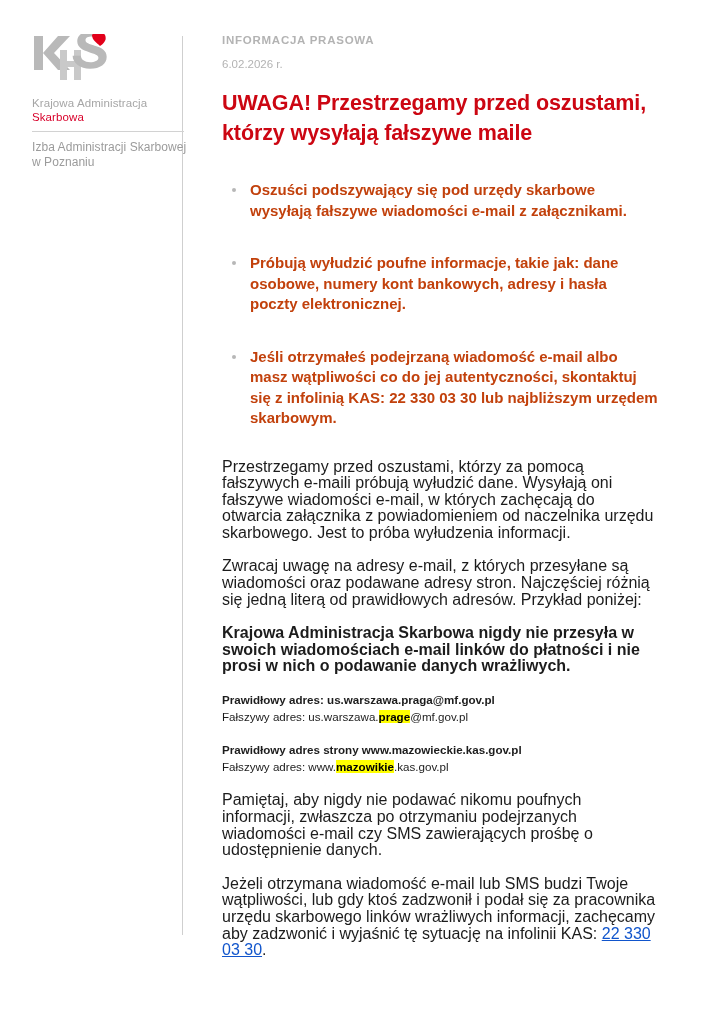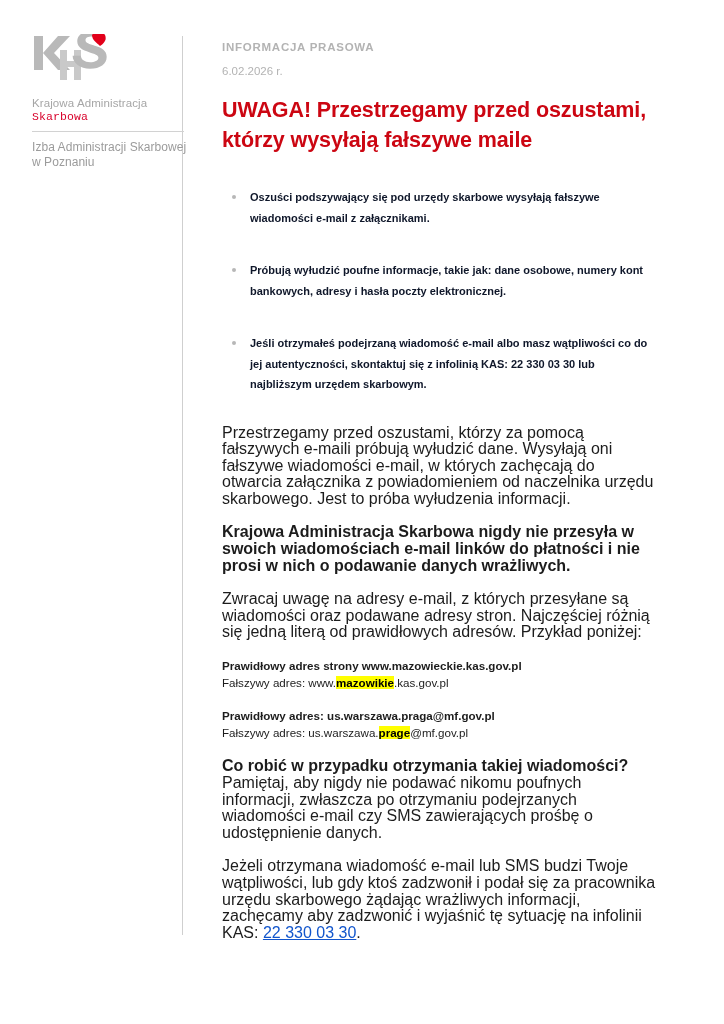--- a/index.html
+++ b/index.html
@@ -56,40 +56,39 @@
     line-height: 14px;
     color: #a6a6a6;
     letter-spacing: 0.1px;
   }
   .org-line-2 {
     font-size: 11.5px;
     line-height: 14px;
     color: #d8002a;
     letter-spacing: 0.1px;
     margin-bottom: 7px;
-    font-family: Liberation Mono, monospace;
   }
   .sidebar-rule {
     width: 152px;
     height: 1px;
     background: #d2d2d2;
     margin: 6px 0 8px 0;
   }
   .office-name {
     font-size: 12px;
     line-height: 15px;
     color: #9b9b9b;
     letter-spacing: 0.05px;
   }
 
   
   .main {
     position: absolute;
     left: 222px;
-    top: 40px;
+    top: 33px;
     width: 436px;
   }
 
   .kicker {
     font-size: 11.5px;
     font-weight: bold;
     letter-spacing: 0.75px;
     color: #b3b3b3;
     line-height: 15px;
   }
@@ -111,24 +110,24 @@
   }
 
   
   ul.lead-list {
     margin: 0 0 30px 0;
     padding: 0 0 0 26px;
     list-style: none;
   }
   ul.lead-list li {
     position: relative;
-    font-size: 11px;
+    font-size: 15px;
     line-height: 20.5px;
     font-weight: bold;
-    color: #0f172a;
+    color: #c2410c;
     margin-bottom: 1px;
     padding-left: 2px;
     margin-top: 32px;
   }
   ul.lead-list li::before {
     content: "";
     position: absolute;
     left: -16px;
     top: 8px;
     width: 4px;
@@ -216,45 +215,45 @@
     <h1 class="headline">UWAGA! Przestrzegamy przed oszustami, którzy wysyłają fałszywe maile</h1>
 
     <ul class="lead-list">
       <li>Oszuści podszywający się pod urzędy skarbowe wysyłają fałszywe wiadomości e-mail z załącznikami.</li>
       <li>Próbują wyłudzić poufne informacje, takie jak: dane osobowe, numery kont bankowych, adresy i hasła poczty elektronicznej.</li>
       <li>Jeśli otrzymałeś podejrzaną wiadomość e-mail albo masz wątpliwości co do jej autentyczności, skontaktuj się z infolinią KAS: 22 330 03 30 lub najbliższym urzędem skarbowym.</li>
     </ul>
 
     <p class="body">Przestrzegamy przed oszustami, którzy za pomocą fałszywych e-maili próbują wyłudzić dane. Wysyłają oni fałszywe wiadomości e-mail, w których zachęcają do otwarcia załącznika z powiadomieniem od naczelnika urzędu skarbowego. Jest to próba wyłudzenia informacji.</p>
 
+    <p class="body">Zwracaj uwagę na adresy e-mail, z których przesyłane są wiadomości oraz podawane adresy stron. Najczęściej różnią się jedną literą od prawidłowych adresów. Przykład poniżej:</p>
+
     <p class="body strong">Krajowa Administracja Skarbowa nigdy nie przesyła w swoich wiadomościach e-mail linków do płatności i nie prosi w nich o podawanie danych wrażliwych.</p>
 
-    <p class="body">Zwracaj uwagę na adresy e-mail, z których przesyłane są wiadomości oraz podawane adresy stron. Najczęściej różnią się jedną literą od prawidłowych adresów. Przykład poniżej:</p>
-
     <div class="addr-block">
       <div>
+        <span class="good">Prawidłowy adres:</span><span class="good">&nbsp;</span><span class="good">us.warszawa.praga@mf.gov.pl</span>
+      </div>
+      <div>
+        <span>Fałszywy adres:</span><span>&nbsp;</span><span>us.warszawa.</span><mark class="hl">prage</mark><span>@mf.gov.pl</span>
+      </div>
+    </div>
+
+    <div class="addr-block">
+      <div>
         <span class="good">Prawidłowy adres strony</span><span class="good">&nbsp;</span><span class="good">www.mazowieckie.kas.gov.pl</span>
       </div>
       <div>
         <span>Fałszywy adres:</span><span>&nbsp;</span><span>www.</span><mark class="hl">mazowikie</mark><span>.kas.gov.pl</span>
       </div>
     </div>
 
-    <div class="addr-block">
-      <div>
-        <span class="good">Prawidłowy adres:</span><span class="good">&nbsp;</span><span class="good">us.warszawa.praga@mf.gov.pl</span>
-      </div>
-      <div>
-        <span>Fałszywy adres:</span><span>&nbsp;</span><span>us.warszawa.</span><mark class="hl">prage</mark><span>@mf.gov.pl</span>
-      </div>
-    </div>
-
     <p class="body">
-      <span class="howto-heading nowrap-break">Co robić w przypadku otrzymania takiej wiadomości?</span><span>Pamiętaj, aby nigdy nie podawać nikomu poufnych informacji, zwłaszcza po otrzymaniu podejrzanych wiadomości e-mail czy SMS zawierających prośbę o udostępnienie danych.</span>
+      <span>Pamiętaj, aby nigdy nie podawać nikomu poufnych informacji, zwłaszcza po otrzymaniu podejrzanych wiadomości e-mail czy SMS zawierających prośbę o udostępnienie danych.</span>
     </p>
 
     <p class="body">
-      <span>Jeżeli otrzymana wiadomość e-mail lub SMS budzi Twoje wątpliwości, lub gdy ktoś zadzwonił i podał się za pracownika urzędu skarbowego żądając wrażliwych informacji, zachęcamy aby zadzwonić i wyjaśnić tę sytuację na infolinii KAS: </span><a class="tel-link" href="#">22 330 03 30</a><span>.</span>
+      <span>Jeżeli otrzymana wiadomość e-mail lub SMS budzi Twoje wątpliwości, lub gdy ktoś zadzwonił i podał się za pracownika urzędu skarbowego linków wrażliwych informacji, zachęcamy aby zadzwonić i wyjaśnić tę sytuację na infolinii KAS: </span><a class="tel-link" href="#">22 330 03 30</a><span>.</span>
     </p>
 
 
   </div>
 </div>
 
 </body></html>

